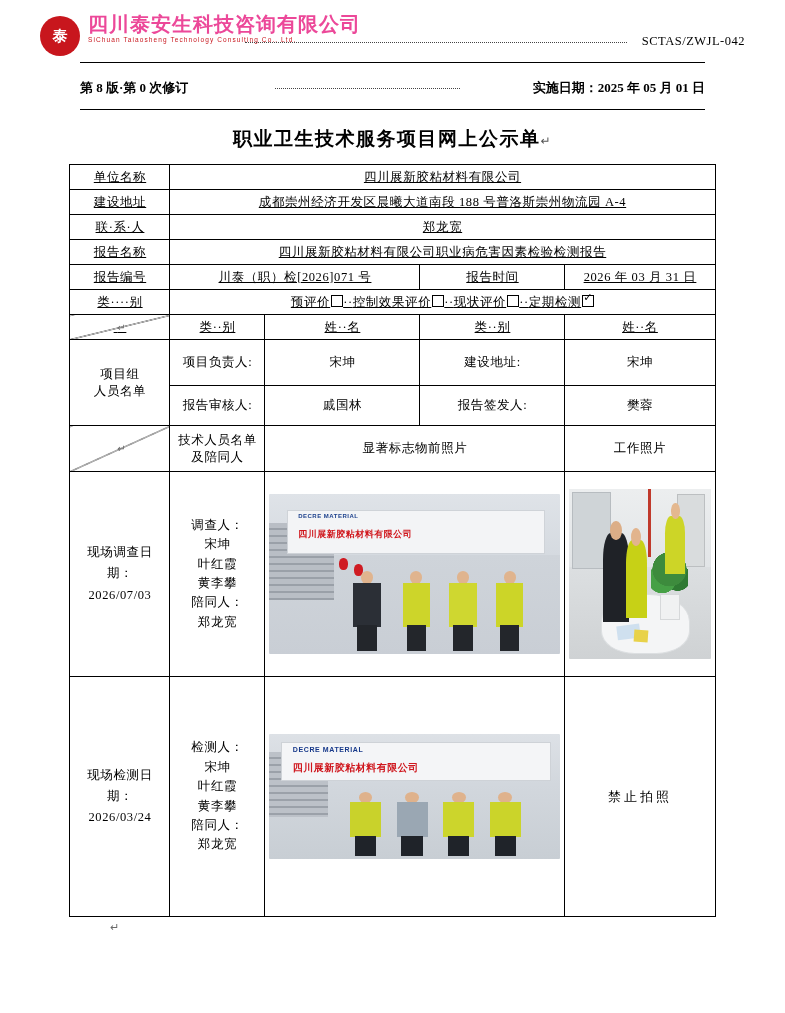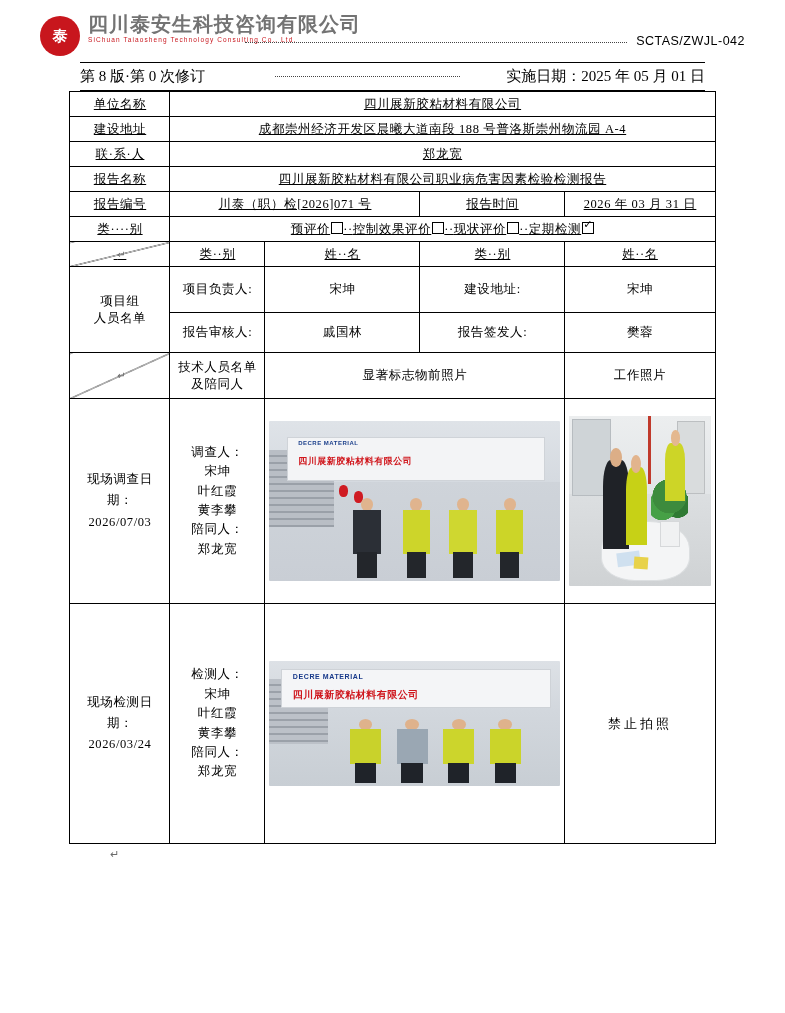--- a/index.html
+++ b/index.html
@@ -39,61 +39,62 @@
     align-items: center;
     justify-content: center;
     font-family: "Liberation Serif", serif;
     font-size: 15px;
     font-weight: bold;
     flex: 0 0 auto;
     margin-top: 2px;
   }
   .logo-text { line-height: 1.05; }
   .logo-cn {
-    color: #737373;
+    color: #ec4899;
     font-size: 20px;
     font-weight: bold;
     letter-spacing: 1px;
     font-family: "Liberation Serif", serif;
   }
   .logo-en {
     color: #c8161d;
     font-size: 6.5px;
     letter-spacing: 1.1px;
     font-family: "Liberation Sans", sans-serif;
     margin-top: 2px;
   }
   .doc-code {
     position: absolute;
     right: 0;
     top: 20px;
     font-size: 12.5px;
     letter-spacing: 0.5px;
     white-space: nowrap;
-    font-family: Liberation Sans, sans-serif;
+    font-family: Liberation Serif, serif;
   }
   .dotline {
     position: absolute;
     left: 205px;
     right: 118px;
     top: 28px;
     border-bottom: 1.5px dotted #444;
   }
   .rule {
     margin: 6px 40px 0 40px;
     border-top: 1px solid #000;
   }
   .meta-row {
-    margin: 0 40px;
+    margin: 12px 40px;
     display: flex;
     justify-content: space-between;
     align-items: center;
-    font-size: 15px;
+    font-size: 13px;
     padding-top: 4px;
     position: relative;
+    font-weight: bold;
   }
   .meta-dotline {
     position: absolute;
     left: 195px;
     right: 245px;
     top: 13px;
     border-bottom: 1.5px dotted #444;
   }
   .rule2 {
     margin: 4px 40px 0 40px;
@@ -297,20 +298,23 @@
     </div>
     <div class="rule"></div>
     <div class="meta-row">
       <span>第 8 版·第 0 次修订</span>
       <div class="meta-dotline"></div>
       <span>实施日期：2025 年 05 月 01 日</span>
     </div>
     <div class="rule2"></div>
   </div>
 
+  <div class="title">
+    <span>职业卫生技术服务项目网上公示单</span><span class="pilcrow">↵</span>
+  </div>
 
   <table class="main">
     <colgroup>
       <col style="width:100px">
       <col style="width:95px">
       <col style="width:155px">
       <col style="width:145px">
       <col style="width:150px">
     </colgroup>
 

